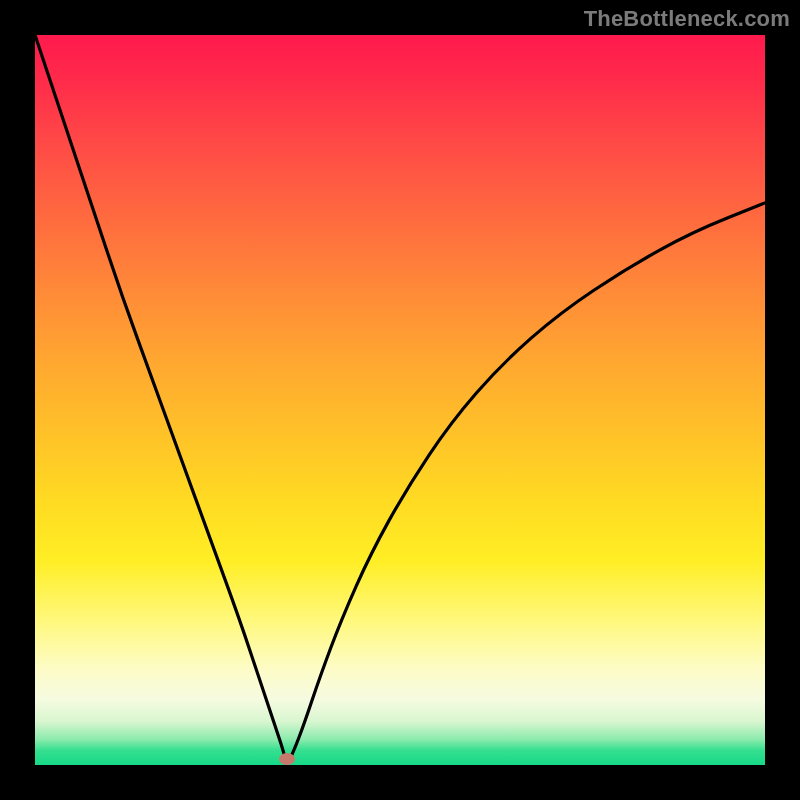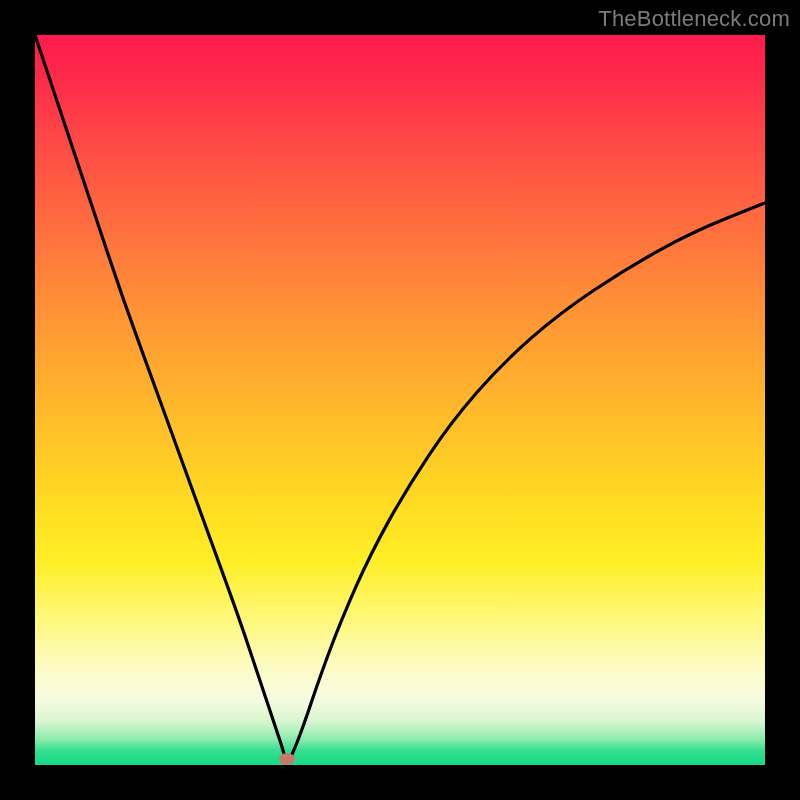--- a/index.html
+++ b/index.html
@@ -60,21 +60,21 @@
     background: #c77a6b;
     border-radius: 50%;
     transform: translate(-50%, -50%);
   }
   .watermark {
     position: absolute;
     top: 6px;
     right: 10px;
     color: #7b7b7b;
     font-size: 22px;
-    font-weight: 400;
+    font-weight: 700;
     letter-spacing: 0.2px;
   }
 </style>
 </head>
 <body>
 
 <div class="frame">
 
   <div class="plot">
     <div class="gradient"></div>

